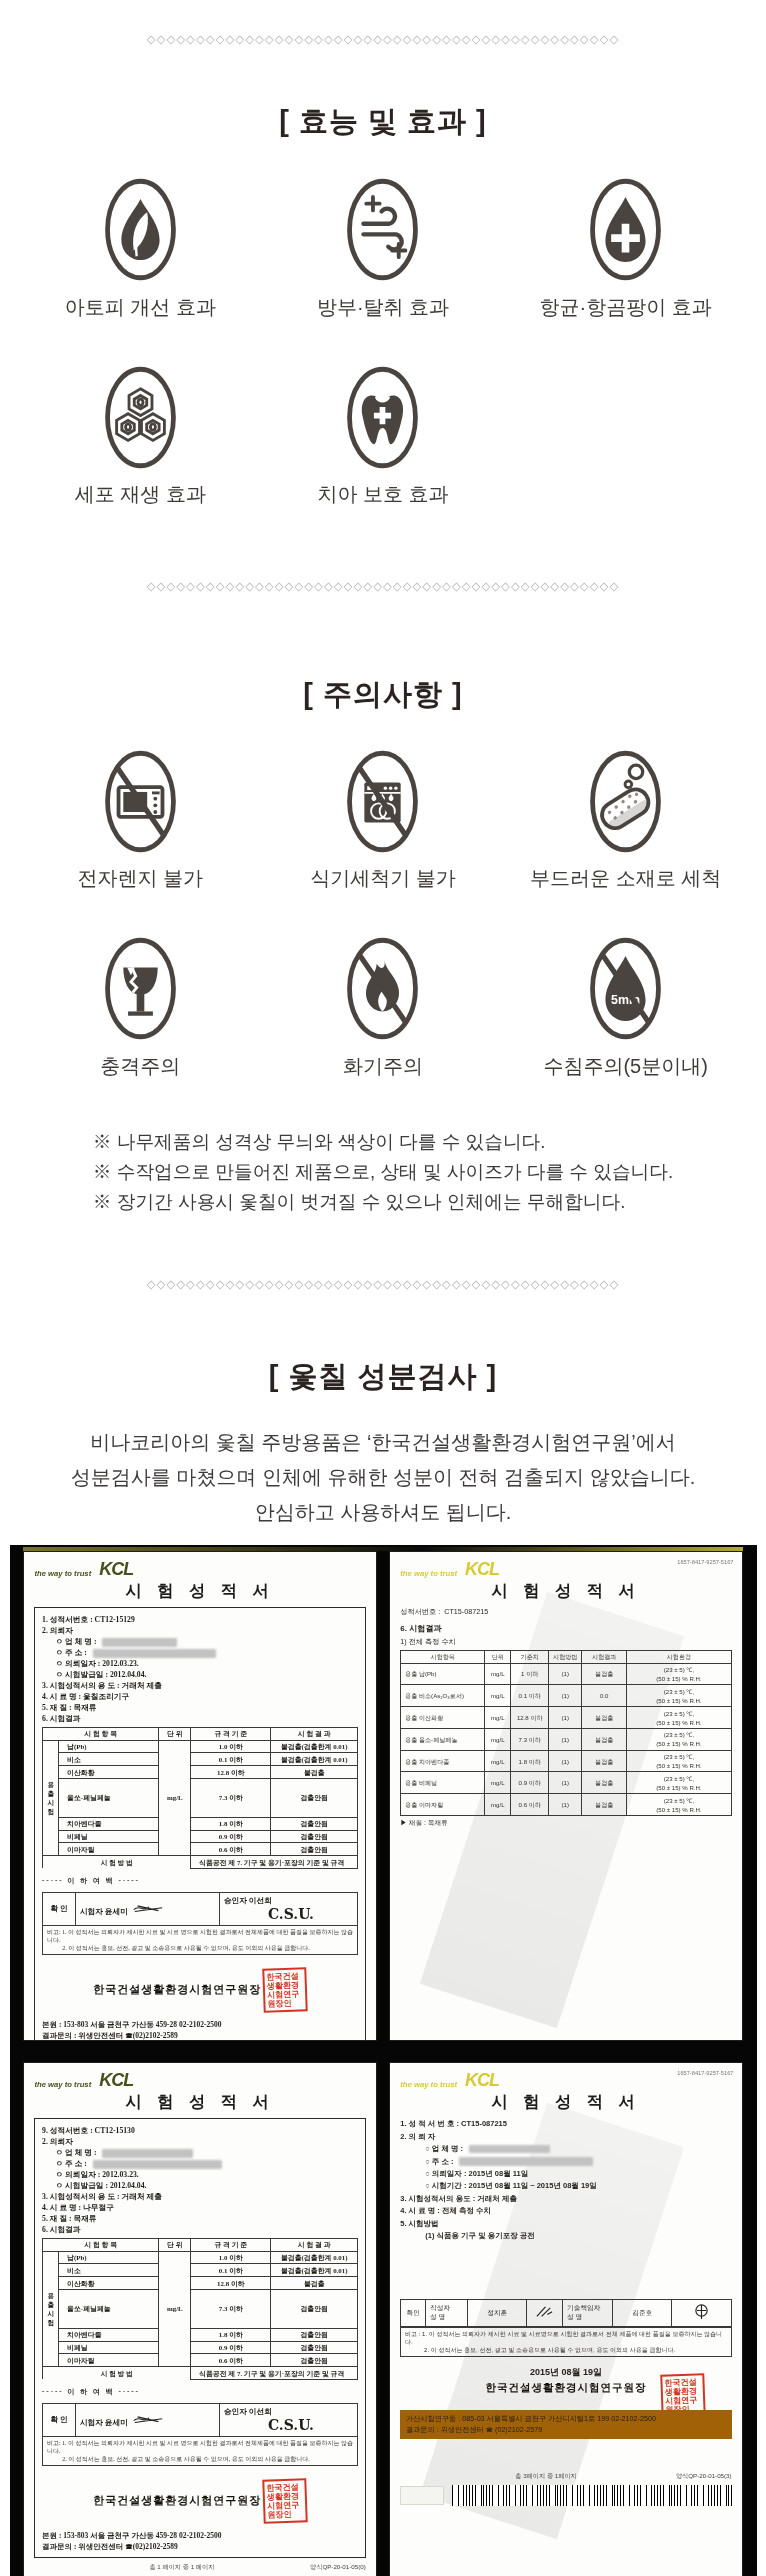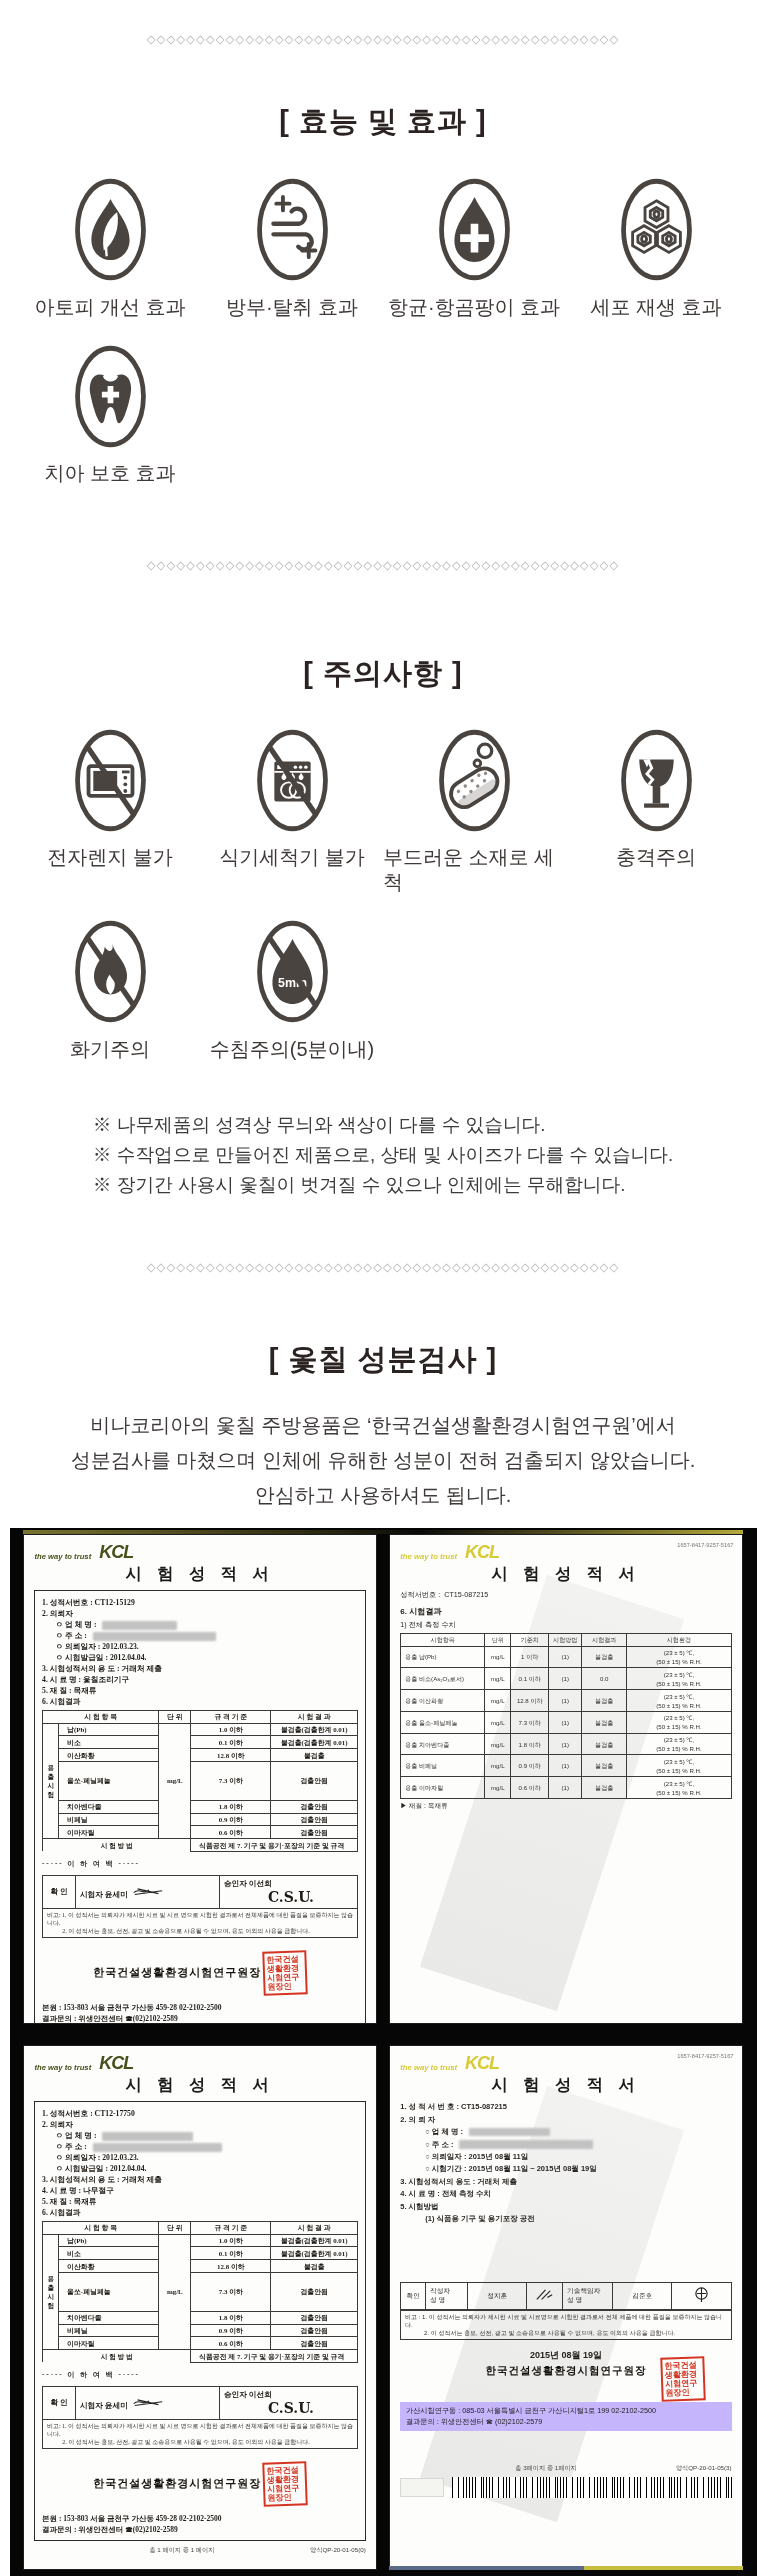--- a/index.html
+++ b/index.html
@@ -14,21 +14,21 @@
   .deco2{margin-top:73px;}
   .deco3{margin-top:61px;}
 
   .sec-title{ text-align:center; font-size:29px; font-weight:800; color:var(--title);
               line-height:42px; letter-spacing:1px;}
   .t1x{margin-top:54px;}
   .t2x{margin-top:79px;}
   .t3x{margin-top:63px; line-height:44px;}
 
   .icon-grid{ width:728px; margin:34px auto 0; display:grid;
-              grid-template-columns:repeat(4,1fr); row-gap:23px;}
+              grid-template-columns:repeat(3,1fr); row-gap:44px;}
   .g2{margin-top:33px;}
   .cell{display:flex; flex-direction:column; align-items:center;}
   .cell .icon{height:107px; display:block;}
   .cap{margin-top:11.5px; font-size:20px; line-height:25px; font-weight:500; color:#3f3a38;}
 
   svg .fi{fill:var(--ink);}
   svg .ot{fill:none; stroke:var(--ink);}
   svg .st{fill:none; stroke:var(--ink); stroke-linecap:round;}
   svg .sl{stroke:var(--ink); stroke-width:5.5; stroke-linecap:round;}
   svg .oe{fill:none; stroke:var(--ink); stroke-width:5;}
@@ -95,21 +95,21 @@
   .small-h2{font-size:7.2px; color:#2a2723; margin-top:2.9px;}
   .mat-note{font-size:6.7px; color:#2a2723; margin-top:2.9px;}
 
   .c4l{font-size:7.5px; line-height:12.4px; color:#2a2622; font-weight:600;}
   .c4l.ind{padding-left:25px;}
   .sgn4 td{font-family:"Liberation Sans", sans-serif; font-weight:400; font-size:6.7px; line-height:8.6px;}
   .date-line{text-align:center; font-size:9px; font-weight:700; color:#26221e; margin-top:9.6px;}
   .org4{text-align:center; font-size:10.5px; font-weight:800; color:#17130f; letter-spacing:1px; margin-top:1.9px;}
   .org4wrap{position:relative;}
   .org4wrap .seal{position:absolute; right:27px; top:-7.7px;}
-  .grayband{background:#c4b5fd; padding:3.8px 5.7px; margin-top:24px;}
+  .grayband{background:#a16207; padding:3.8px 5.7px; margin-top:15px;}
   .grayband div{font-size:7.2px; line-height:10.5px; color:#22201d;}
   .bar-row{display:flex; align-items:center; gap:7.7px; margin-top:25px;}
   .sticker{width:44px; height:19px; background:#f4f4f0; border:1px solid #d8d8d2;}
   .barcode{flex:1; height:21px;
      background:repeating-linear-gradient(90deg,#000 0 1px,#fff 1px 2.9px,#000 2.9px 3.4px,#fff 3.4px 5.7px),
                 repeating-linear-gradient(0deg,rgba(0,0,0,.4) 0 1.9px,rgba(255,255,255,.2) 1.9px 3.8px);}
   .c4-strip{position:absolute; left:0; right:0; bottom:0; height:3.8px; z-index:2;
      background:linear-gradient(90deg,#5a6b8a 0 55%,#c7bd3e 55% 100%);}
   .sig-text{font-weight:700; font-size:14px; font-family:"DejaVu Serif", serif;padding-left:44px;}
 </style>
@@ -521,21 +521,21 @@
       <div class="mat-note">▶ 재질 : 목재류</div>
     </div>
 
     <div class="paper green">
       <div class="kcl-row">
         <span class="kcl-tag">the way to trust</span>
         <span class="kcl-logo">KCL</span>
       </div>
       <div class="cert-title">시 험 성 적 서</div>
       <div class="cbox">
-        <div class="cl">1. 성적서번호 : CT12-17750</div>
+        <div class="cl">9. 성적서번호 : CT12-15130</div>
         <div class="cl">2. 의뢰자</div>
         <div class="cl ind"><span>ㅇ 업 체 명 :</span><span class="rd" style="width:91px"></span></div>
         <div class="cl ind"><span>ㅇ 주     소 :</span><span class="rd" style="width:129px"></span></div>
         <div class="cl ind">ㅇ 의뢰일자 : 2012.03.23.</div>
         <div class="cl ind">ㅇ 시험발급일 : 2012.04.04.</div>
         <div class="cl">3. 시험성적서의  용 도 : 거래처 제출</div>
         <div class="cl">4. 시 료 명 :  나무절구</div>
         <div class="cl">5. 재    질 :  목재류</div>
         <div class="cl">6. 시험결과</div>
         <table class="dtab t1">

